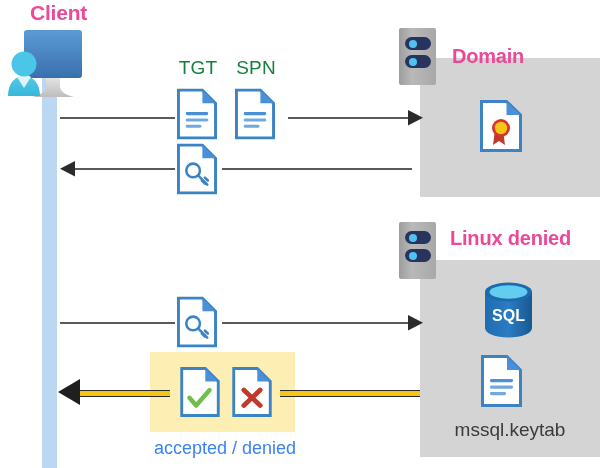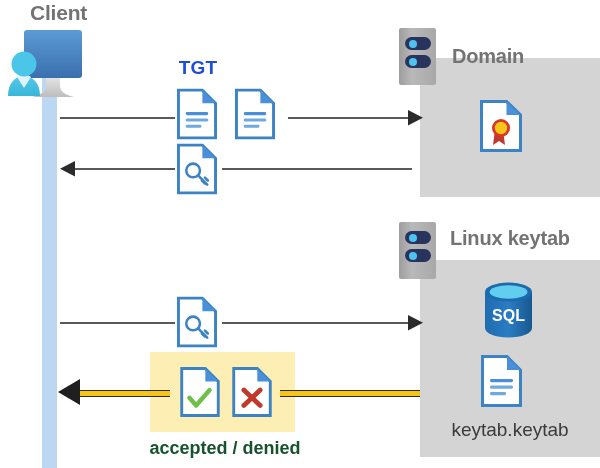--- a/index.html
+++ b/index.html
@@ -11,31 +11,31 @@
     position:relative;
     width:600px;height:468px;
     background:#ffffff;
     overflow:hidden;
   }
   .abs{position:absolute;}
 
   
   .title-bold{
     font-weight:bold;
-    color:#737373;
+    color:#ec4899;
     letter-spacing:-.2px;
   }
   .lbl-client{font-size:21px;line-height:22px;}
   .lbl-dc{font-size:20px;line-height:24px;text-align:left;margin-top:40px;}
   .lbl-linux{font-size:20px;line-height:24px;}
   .lbl-plain{
-    font-size:17px;color:#14532d;font-weight:bold;
+    font-size:17px;color:#3b82f6;font-weight:normal;
   }
   .lbl-doc{
-    font-size:19px;color:#1d4ed8;font-weight:bold;
+    font-size:19px;color:#15803d;font-weight:normal;
     letter-spacing:.2px;
   }
   .lbl-keytab{font-size:19px;color:#3b3b3b;}
 
   
   .lifeline{
     background:#bcd7f2;
     width:15px;
   }
 
@@ -143,21 +143,21 @@
 
   <div class="abs server" style="left:399px;top:222px;width:37px;height:57px;">
     <div class="srv-pill" style="left:6px;top:9px;width:26px;">
         <span class="srv-dot"></span>
       </div>
     <div class="srv-pill" style="left:6px;top:27px;width:26px;">
         <span class="srv-dot"></span>
       </div>
   </div>
 
-  <div class="abs title-bold lbl-linux" style="left:450px;top:226px;width:150px;">Linux keytab</div>
+  <div class="abs title-bold lbl-linux" style="left:450px;top:226px;width:150px;">Linux denied</div>
 
   <div class="abs" style="left:481px;top:281px;width:55px;height:58px;">
     <svg width="55" height="58" viewBox="0 0 55 58">
       <defs>
         <linearGradient id="cylG" x1="0" y1="0" x2="1" y2="0">
           <stop offset="0" stop-color="#1f6cb0"></stop>
           <stop offset=".5" stop-color="#2b7cc4"></stop>
           <stop offset="1" stop-color="#18588f"></stop>
         </linearGradient>
       </defs>
@@ -171,29 +171,30 @@
   <div class="abs" style="left:481px;top:355px;width:41px;height:52px;">
     <svg width="41" height="52" viewBox="0 0 41 52">
       <path d="M1.5 1.5 h24.5 l13.5 13.5 v35.5 h-38z" fill="#ffffff" stroke="#3b83c4" stroke-width="3"></path>
       <path d="M26 1.5 l13.5 13.5 h-13.5z" fill="#4a90d9"></path>
       <rect x="9" y="24" width="23" height="3.2" rx="1.4" fill="#4a90d9"></rect>
       <rect x="9" y="30.5" width="23" height="3.2" rx="1.4" fill="#6fa9dd"></rect>
       <rect x="9" y="37" width="16" height="3.2" rx="1.4" fill="#6fa9dd"></rect>
     </svg>
   </div>
 
-  <div class="abs lbl-keytab" style="left:420px;top:419px;width:180px;text-align:center;">keytab.keytab</div>
+  <div class="abs lbl-keytab" style="left:420px;top:419px;width:180px;text-align:center;">mssql.keytab</div>
 
   <div class="abs wire" style="left:60px;top:117px;width:115px;"></div>
   <div class="abs wire" style="left:288px;top:117px;width:124px;"></div>
   <svg class="arrowhead" style="left:408px;top:110px;width:16px;height:16px;">
     <polygon points="0,0 15,7.8 0,15.6" fill="#2b2b2b"></polygon>
   </svg>
 
   <div class="abs lbl-doc" style="left:172px;top:57px;width:52px;text-align:center;">TGT</div>
+  <div class="abs lbl-doc" style="left:230px;top:57px;width:52px;text-align:center;">SPN</div>
 
   <div class="abs" style="left:177px;top:88px;width:40px;height:52px;">
     <svg width="40" height="52" viewBox="0 0 41 52">
       <path d="M1.5 1.5 h24.5 l13.5 13.5 v35.5 h-38z" fill="#ffffff" stroke="#3b83c4" stroke-width="3"></path>
       <path d="M26 1.5 l13.5 13.5 h-13.5z" fill="#4a90d9"></path>
       <rect x="9" y="24" width="23" height="3.2" rx="1.4" fill="#4a90d9"></rect>
       <rect x="9" y="30.5" width="23" height="3.2" rx="1.4" fill="#6fa9dd"></rect>
       <rect x="9" y="37" width="16" height="3.2" rx="1.4" fill="#6fa9dd"></rect>
     </svg>
   </div>

